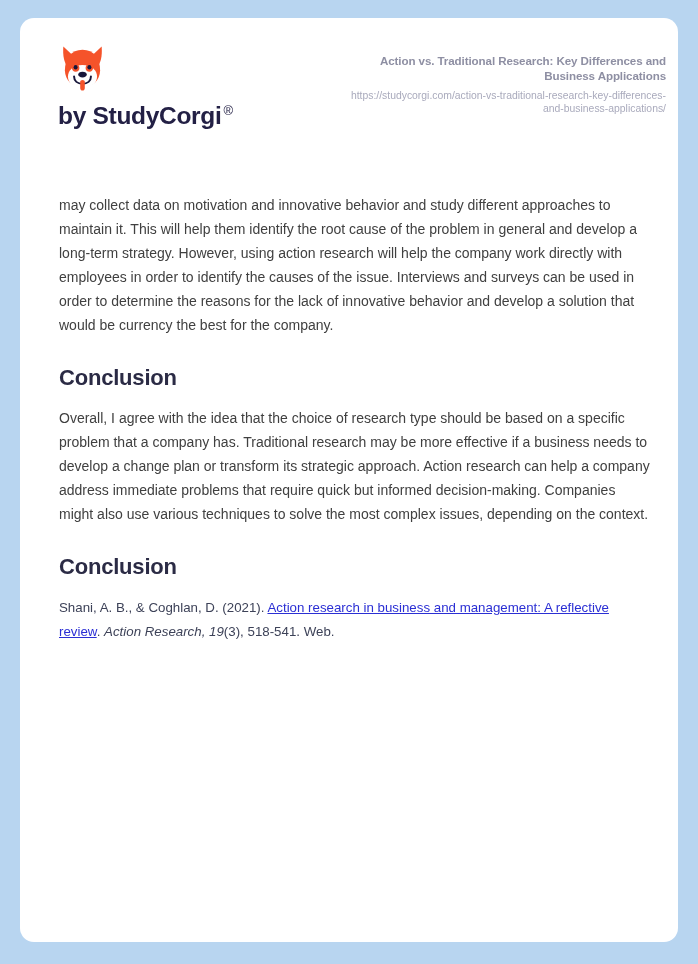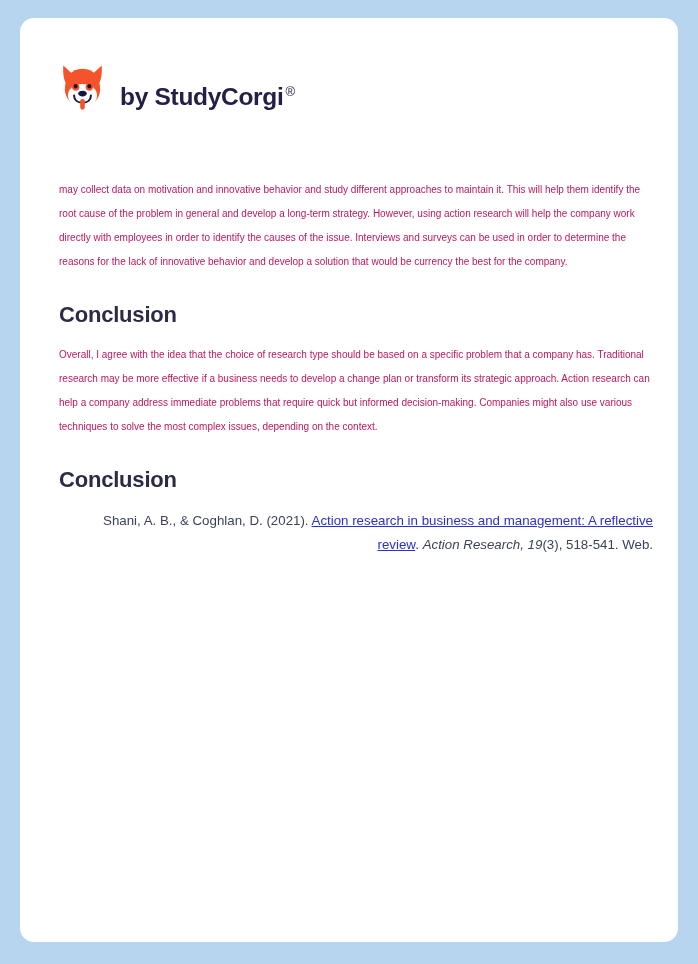--- a/index.html
+++ b/index.html
@@ -32,22 +32,23 @@
     width: 658px;
     height: 134px;
     display: flex;
     align-items: center;
     justify-content: space-between;
     box-sizing: border-box;
     padding: 0 12px 0 38px;
   }
   .brand {
     display: flex;
-    align-items: flex-end;
+    align-items: flex-start;
     gap: 13px;
+    flex-direction: column;
   }
   .brand-logo {
     width: 49px;
     height: 49px;
     display: block;
   }
   .brand-text {
     font-size: 24.5px;
     font-weight: 700;
     color: #232045;
@@ -84,40 +85,39 @@
   }
 
   
   .doc-body {
     position: absolute;
     left: 39px;
     top: 160px;
     width: 594px;
   }
   .para {
-    font-size: 10px;
+    font-size: 14px;
     line-height: 24px;
-    color: #be185d;
-    margin: 0 0 14px 0;
+    color: #404040;
+    margin: 15px 0 14px 0;
     text-align: left;
   }
   .section-heading {
     font-size: 22px;
     font-weight: 700;
     color: #2b2b45;
     margin: 28px 0 15px 0;
     line-height: 1.2;
     letter-spacing: -0.2px;
   }
   .reference-entry {
     font-size: 13.3px;
     line-height: 24px;
     color: #3d4258;
     margin: 0;
-    text-align: right;
   }
   .ref-link {
     color: #2b2fd4;
     text-decoration: underline;
   }
   .ital {
     font-style: italic;
   }
 </style>
 </head>
@@ -139,20 +139,24 @@
           <ellipse cx="23" cy="33" rx="2.6" ry="3" fill="#17163a"></ellipse>
           <ellipse cx="41" cy="33" rx="2.6" ry="3" fill="#17163a"></ellipse>
           <path d="M32 39 C35.4 39 37.6 40.6 37.6 42.6 C37.6 44.8 35.2 46.4 32 46.4 C28.8 46.4 26.4 44.8 26.4 42.6 C26.4 40.6 28.6 39 32 39 Z" fill="#17163a"></path>
           <path d="M21 45 C21 51 25.5 54.5 32 54.5 C38.5 54.5 43 51 43 45" fill="none" stroke="#17163a" stroke-width="2.6" stroke-linecap="round"></path>
           <path d="M29 52 C29 50.5 30.3 49.6 32 49.6 C33.7 49.6 35 50.5 35 52 L35 60 C35 62.2 33.7 63.4 32 63.4 C30.3 63.4 29 62.2 29 60 Z" fill="#f5532a"></path>
         </svg>
       </span>
       <span class="brand-text"><span>by StudyCorgi</span><span class="brand-reg">®</span></span>
     </div>
 
+    <div class="doc-meta">
+      <p class="doc-title">Action vs. Traditional Research: Key Differences and Business Applications</p>
+      <p class="doc-url">https://studycorgi.com/action-vs-traditional-research-key-differences-and-business-applications/</p>
+    </div>
 
   </div>
 
   <div class="doc-body">
 
     <p class="para">may collect data on motivation and innovative behavior and study different approaches to maintain it. This will help them identify the root cause of the problem in general and develop a long-term strategy. However, using action research will help the company work directly with employees in order to identify the causes of the issue. Interviews and surveys can be used in order to determine the reasons for the lack of innovative behavior and develop a solution that would be currency the best for the company.</p>
 
     <h2 class="section-heading">Conclusion</h2>
 
     <p class="para">Overall, I agree with the idea that the choice of research type should be based on a specific problem that a company has. Traditional research may be more effective if a business needs to develop a change plan or transform its strategic approach. Action research can help a company address immediate problems that require quick but informed decision-making. Companies might also use various techniques to solve the most complex issues, depending on the context.</p>

